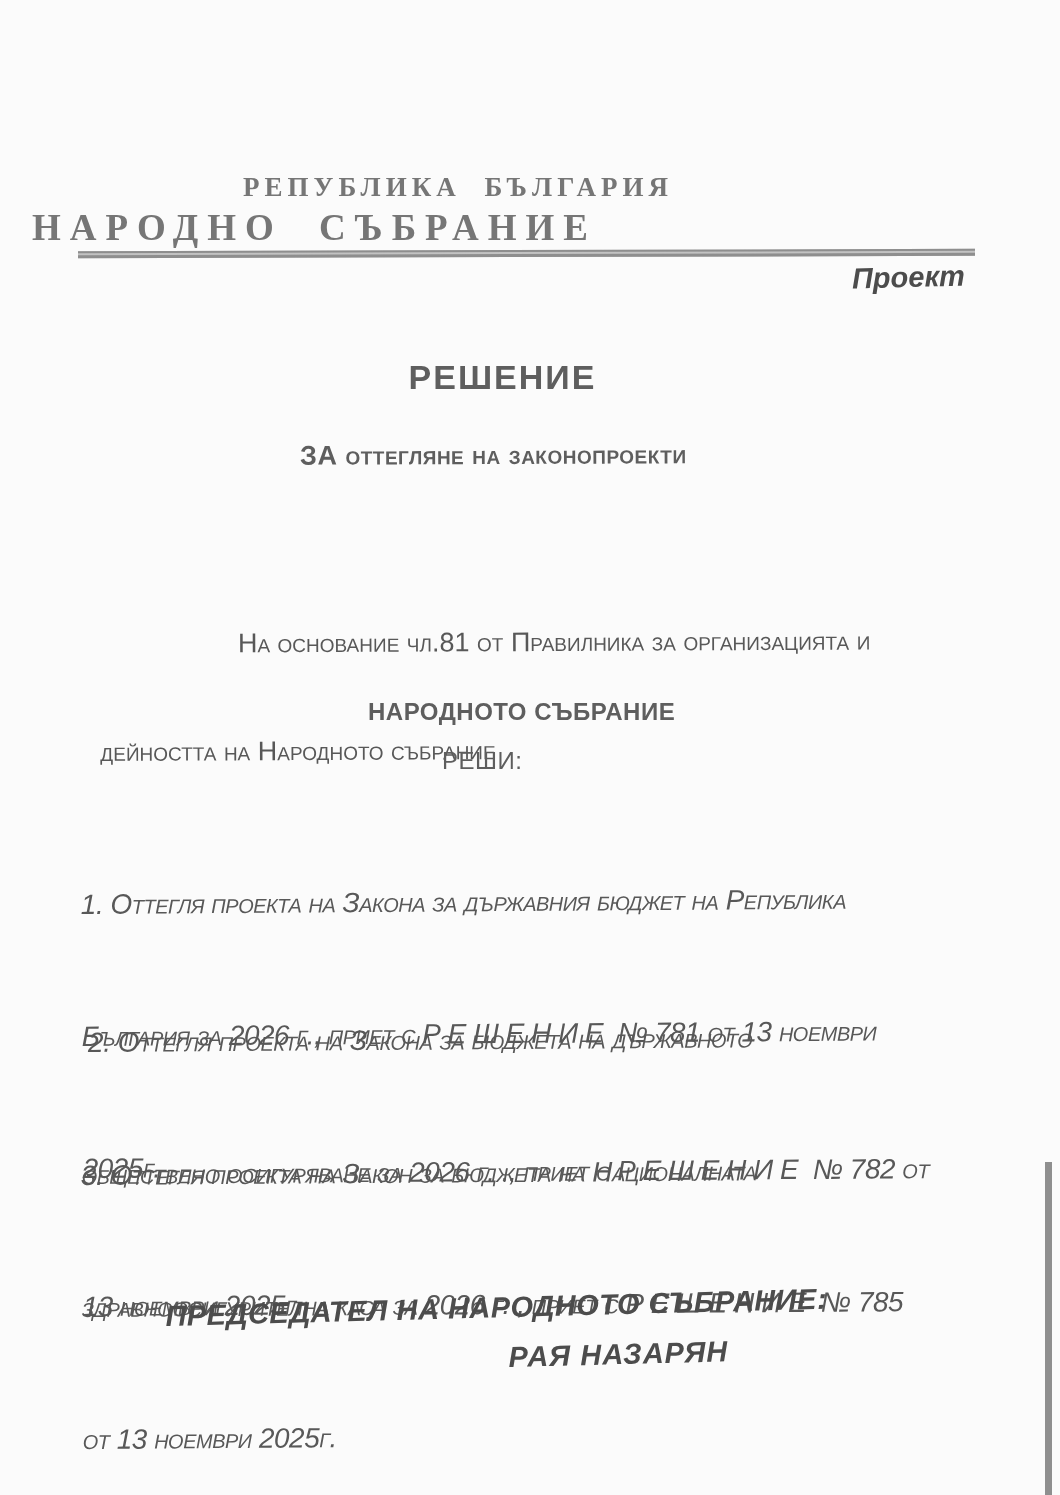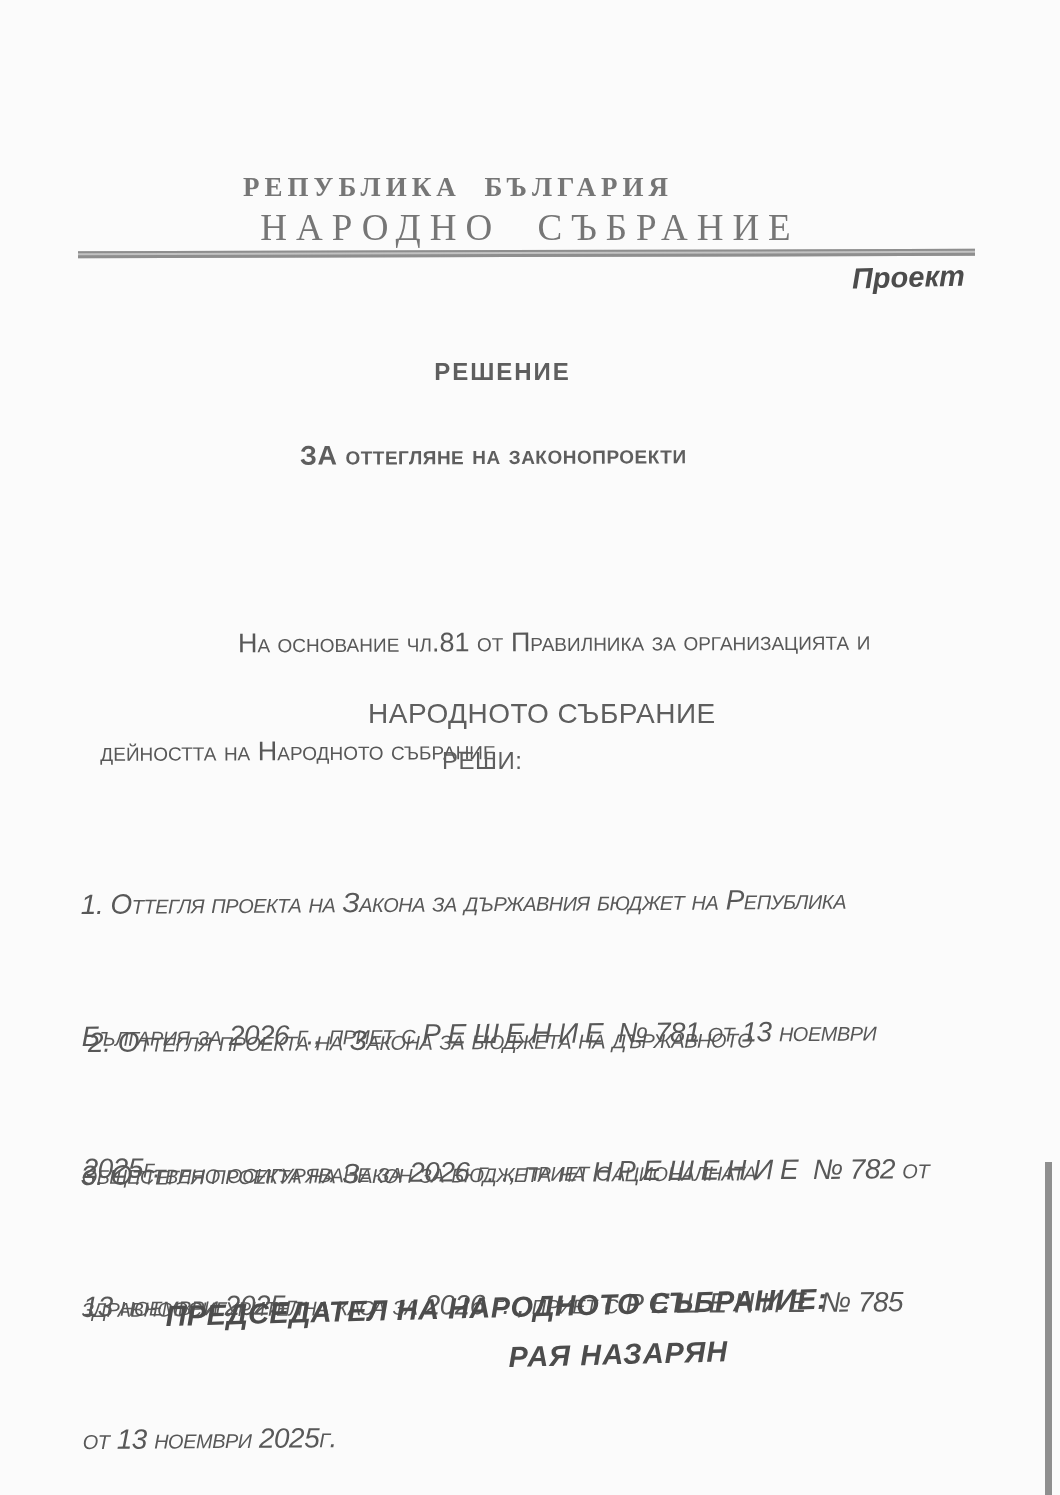--- a/index.html
+++ b/index.html
@@ -24,43 +24,44 @@
   .abs{position:absolute;}
 
   
   .letterhead-country{
     top:172px;left:0;width:916px;text-align:center;
     font-family:"Liberation Serif",serif;font-weight:700;
     font-size:27px;letter-spacing:5px;word-spacing:12px;
     color:var(--header-text);
   }
   .letterhead-institution{
-    top:206px;left:0;width:1060px;text-align:center;
-    font-family:"Liberation Serif",serif;font-weight:400;
+    top:206px;left:0;width:1060px;
+    font-family:"Liberation Serif",serif;font-weight:700;
     font-size:37px;letter-spacing:9px;word-spacing:18px;
     color:var(--header-text);
+    padding-left:32px;
   }
   .letterhead-rule{
     top:250px;left:78px;width:897px;height:7px;
     border-top:2px solid var(--rule-dark);
     border-bottom:3px solid var(--rule-dark);
     background:var(--rule-light);
     transform:rotate(-0.15deg);
   }
   .draft-label{
     top:261px;right:95px;
     font-size:29px;font-weight:700;font-style:italic;
     color:var(--strong-text);
     transform:rotate(-1.5deg);
   }
 
   
   .decision-title{
     top:358px;left:0;width:1005px;text-align:center;
-    font-size:24px;font-weight:700;letter-spacing:2px;
+    font-size:34px;font-weight:700;letter-spacing:2px;
     color:var(--title-text);
   }
   .decision-subtitle{
     top:440px;left:300px;
     font-size:27px;font-weight:700;letter-spacing:.5px;
     font-variant:small-caps;
     color:var(--title-text);
     transform:rotate(-0.2deg);
   }
 
@@ -70,21 +71,21 @@
     font-size:27px;line-height:36px;
     font-variant:small-caps;
     white-space:pre-wrap;
     color:var(--body-text);
     transform:rotate(-0.25deg);
   }
   .legal-basis .indent{padding-left:138px;}
 
   .assembly-heading{
     top:698px;left:368px;
-    font-size:28px;font-weight:400;letter-spacing:.5px;
+    font-size:24px;font-weight:700;letter-spacing:.5px;
     color:var(--title-text);
   }
   .resolved-heading{
     top:747px;left:442px;
     font-size:24px;font-weight:400;letter-spacing:.5px;
     color:var(--title-text);
   }
 
   
   .decision-item{

